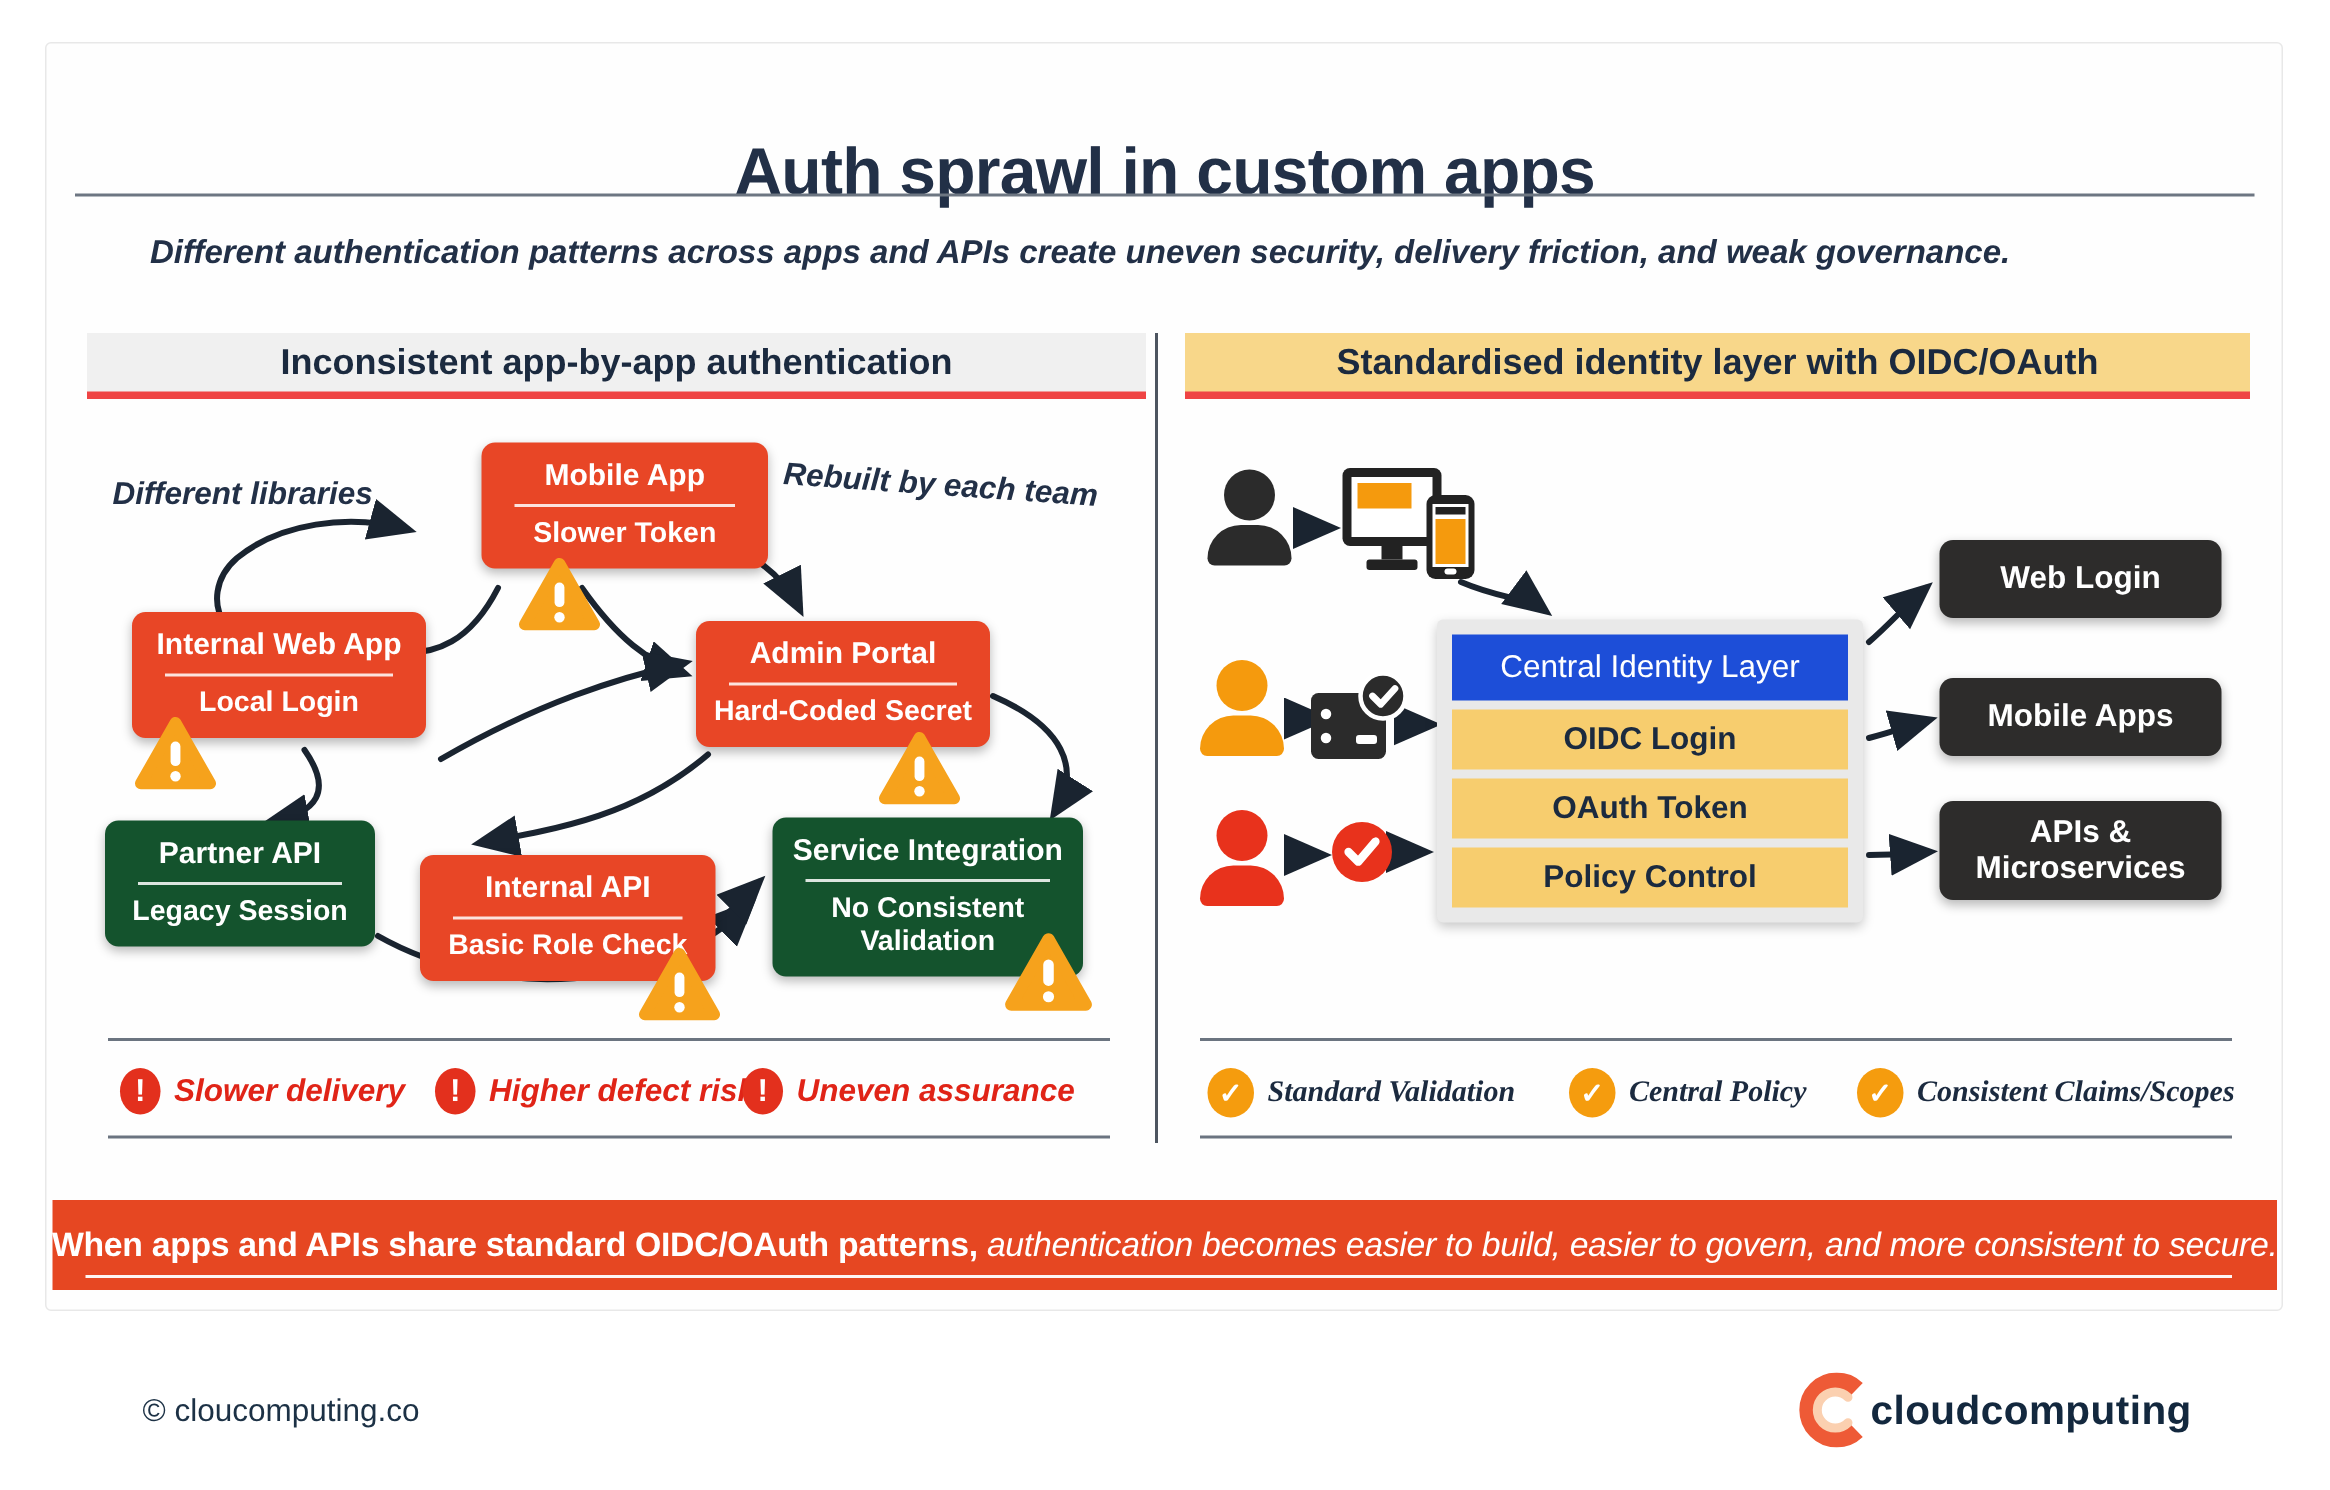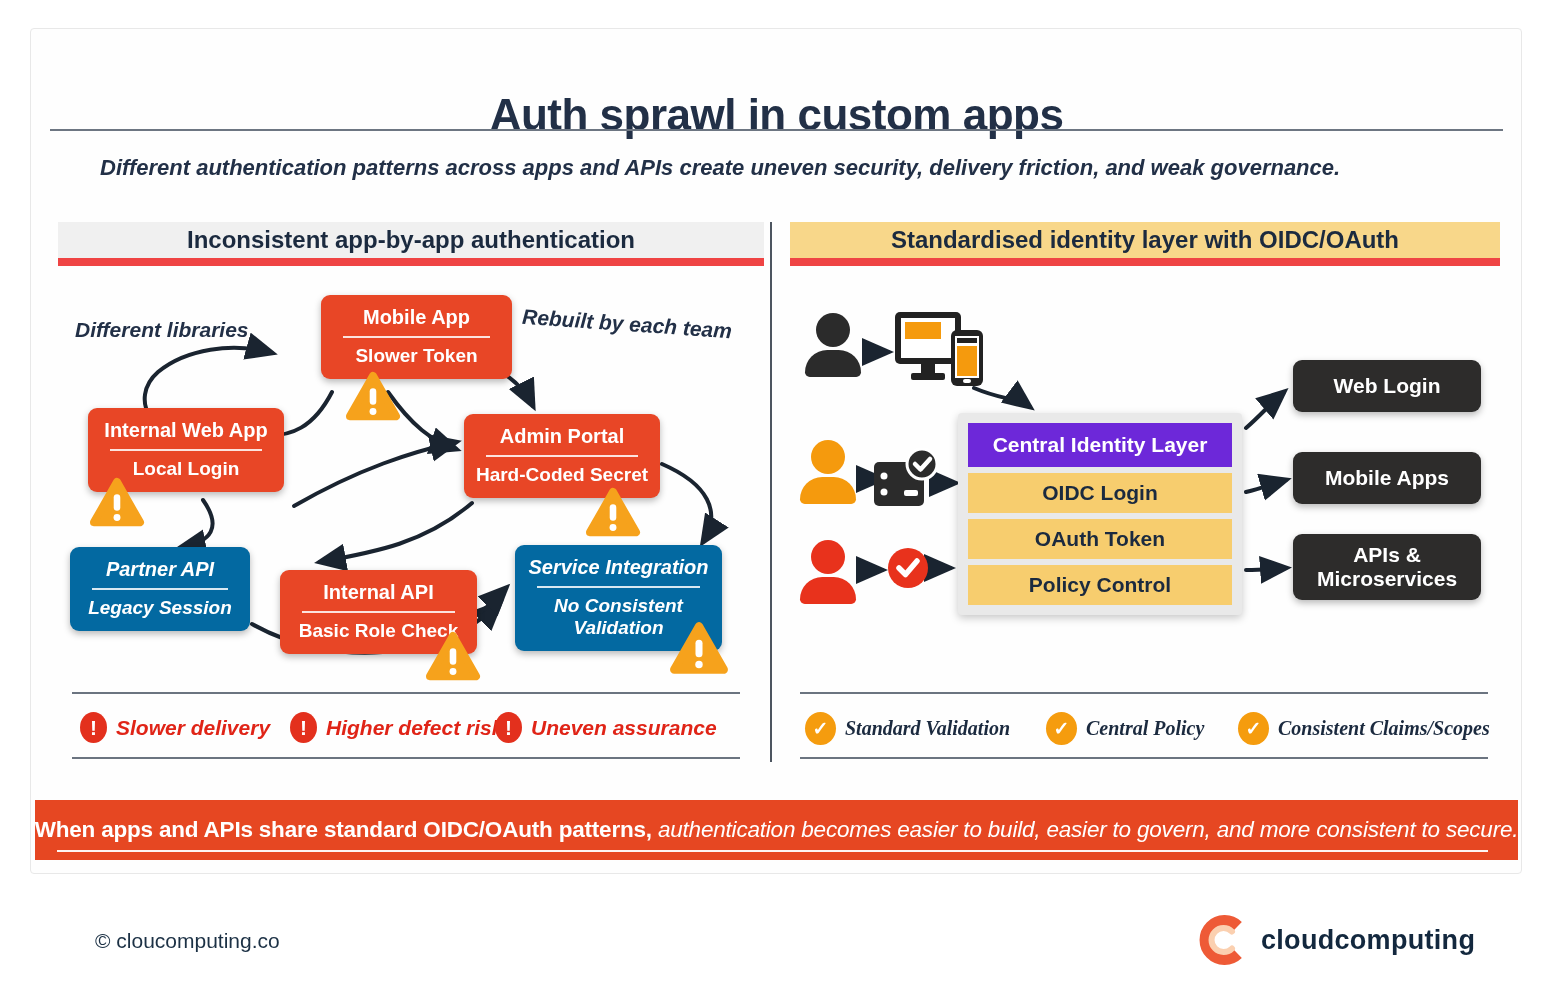--- a/index.html
+++ b/index.html
@@ -11,33 +11,33 @@
     background: #fefefe; border: 1px solid #e8e8e8; border-radius: 4px; }
 
   .title { position: absolute; left: 0; top: 60px; width: 1553px; text-align: center;
     font-size: 44px; font-weight: bold; color: #223047; letter-spacing: -0.5px; margin-top: 30px; }
   .title-rule { position: absolute; left: 50px; top: 129px; width: 1453px; height: 2px; background: #6d7682; }
   .subtitle { position: absolute; left: 100px; top: 155px; font-size: 22px; font-style: italic;
     font-weight: 600; color: #223047; }
 
   .panel-header { position: absolute; top: 222px; height: 44px; display: flex; align-items: center;
     justify-content: center; font-size: 24px; font-weight: bold; color: #1b2a3f;
-    border-bottom: 8px solid #ef4444; }
+    border-bottom: 5px solid #ef4444; }
   .panel-header.gray { left: 58px; width: 706px; background: #f0f0f0; }
   .panel-header.yellow { left: 790px; width: 710px; background: #f8d78a; }
 
   .vdivider { position: absolute; left: 770px; top: 222px; width: 2px; height: 540px; background: #4d5560; }
 
   .hline { position: absolute; height: 2px; background: #6b7480; }
 
   
   .node { position: absolute; border-radius: 9px; color: #ffffff; text-align: center;
     padding: 11px 8px 12px 8px; box-shadow: 0 3px 7px rgba(0,0,0,0.28); }
   .node.red { background: #e84626; }
-  .node.dark { background: #0369a1; font-style: italic; }
+  .node.dark { background: #14532d; }
   .node-title { font-size: 20px; font-weight: bold; }
   .node-divider { height: 2px; background: rgba(255,255,255,0.85); margin: 7px 14px; }
   .node-sub { font-size: 19px; font-weight: bold; line-height: 1.15; }
 
   .annot { position: absolute; font-size: 21px; font-style: italic; font-weight: 600; color: #223047; }
 
   .warn { position: absolute; width: 58px; height: 54px; }
 
   
   .issue, .benefit { position: absolute; top: 712px; display: flex; align-items: center; gap: 9px; }
@@ -52,40 +52,40 @@
   .person { position: absolute; width: 56px; height: 64px; }
   .person .head { width: 34px; height: 34px; border-radius: 50%; margin: 0 auto; }
   .person .torso { width: 56px; height: 27px; border-radius: 28px 28px 6px 6px; margin-top: 3px; }
   .person.black .head, .person.black .torso { background: #2b2b2b; }
   .person.orange .head, .person.orange .torso { background: #f59a0d; }
   .person.red .head, .person.red .torso { background: #e8321c; }
 
   
   .central { position: absolute; left: 958px; top: 413px; width: 284px; padding: 10px;
     background: #e9e9e9; border-radius: 4px; box-shadow: 0 3px 8px rgba(0,0,0,0.22); }
-  .central-header { height: 44px; background: #6d28d9; color: #fff; display: flex; align-items: center;
-    justify-content: center; font-size: 21px; font-weight: bold; }
+  .central-header { height: 44px; background: #1d4ed8; color: #fff; display: flex; align-items: center;
+    justify-content: center; font-size: 21px; font-weight: normal; }
   .central-row { height: 40px; margin-top: 6px; background: #f7cd6e; color: #1b2a3f; display: flex;
     align-items: center; justify-content: center; font-size: 21px; font-weight: bold; text-align: right; }
 
   .target { position: absolute; left: 1293px; width: 188px; background: #2d2c2b; color: #fff;
     border-radius: 9px; display: flex; align-items: center; justify-content: center; text-align: center;
     font-size: 21px; font-weight: bold; line-height: 1.12; box-shadow: 0 3px 7px rgba(0,0,0,0.28); }
 
   
   .banner { position: absolute; left: 35px; top: 800px; width: 1483px; height: 60px; background: #e64722;
     display: flex; align-items: center; justify-content: center; color: #fff; }
   .banner-inner { font-size: 22.5px; letter-spacing: -0.2px; white-space: nowrap; }
   .banner-bold { font-weight: bold; }
   .banner-italic { font-style: italic; }
   .banner-underline { position: absolute; left: 22px; right: 30px; bottom: 8px; height: 2px;
     background: rgba(255,255,255,0.95); }
 
   .copyright { position: absolute; left: 95px; top: 929px; font-size: 21px; color: #1c3145; }
-  .logo { position: absolute; left: 1199px; top: 915px; display: flex; align-items: center; gap: 14px; }
+  .logo { position: absolute; left: 1199px; top: 915px; display: flex; align-items: center; }
   .logo-text { font-size: 27px; font-weight: bold; color: #13283e; letter-spacing: 0.3px; }
 
   svg.overlay { position: absolute; left: 0; top: 0; width: 1553px; height: 993px; }
   .icon-abs { position: absolute; }
 </style>
 </head>
 <body>
 
 <div class="stage">
   <div class="card"></div>

